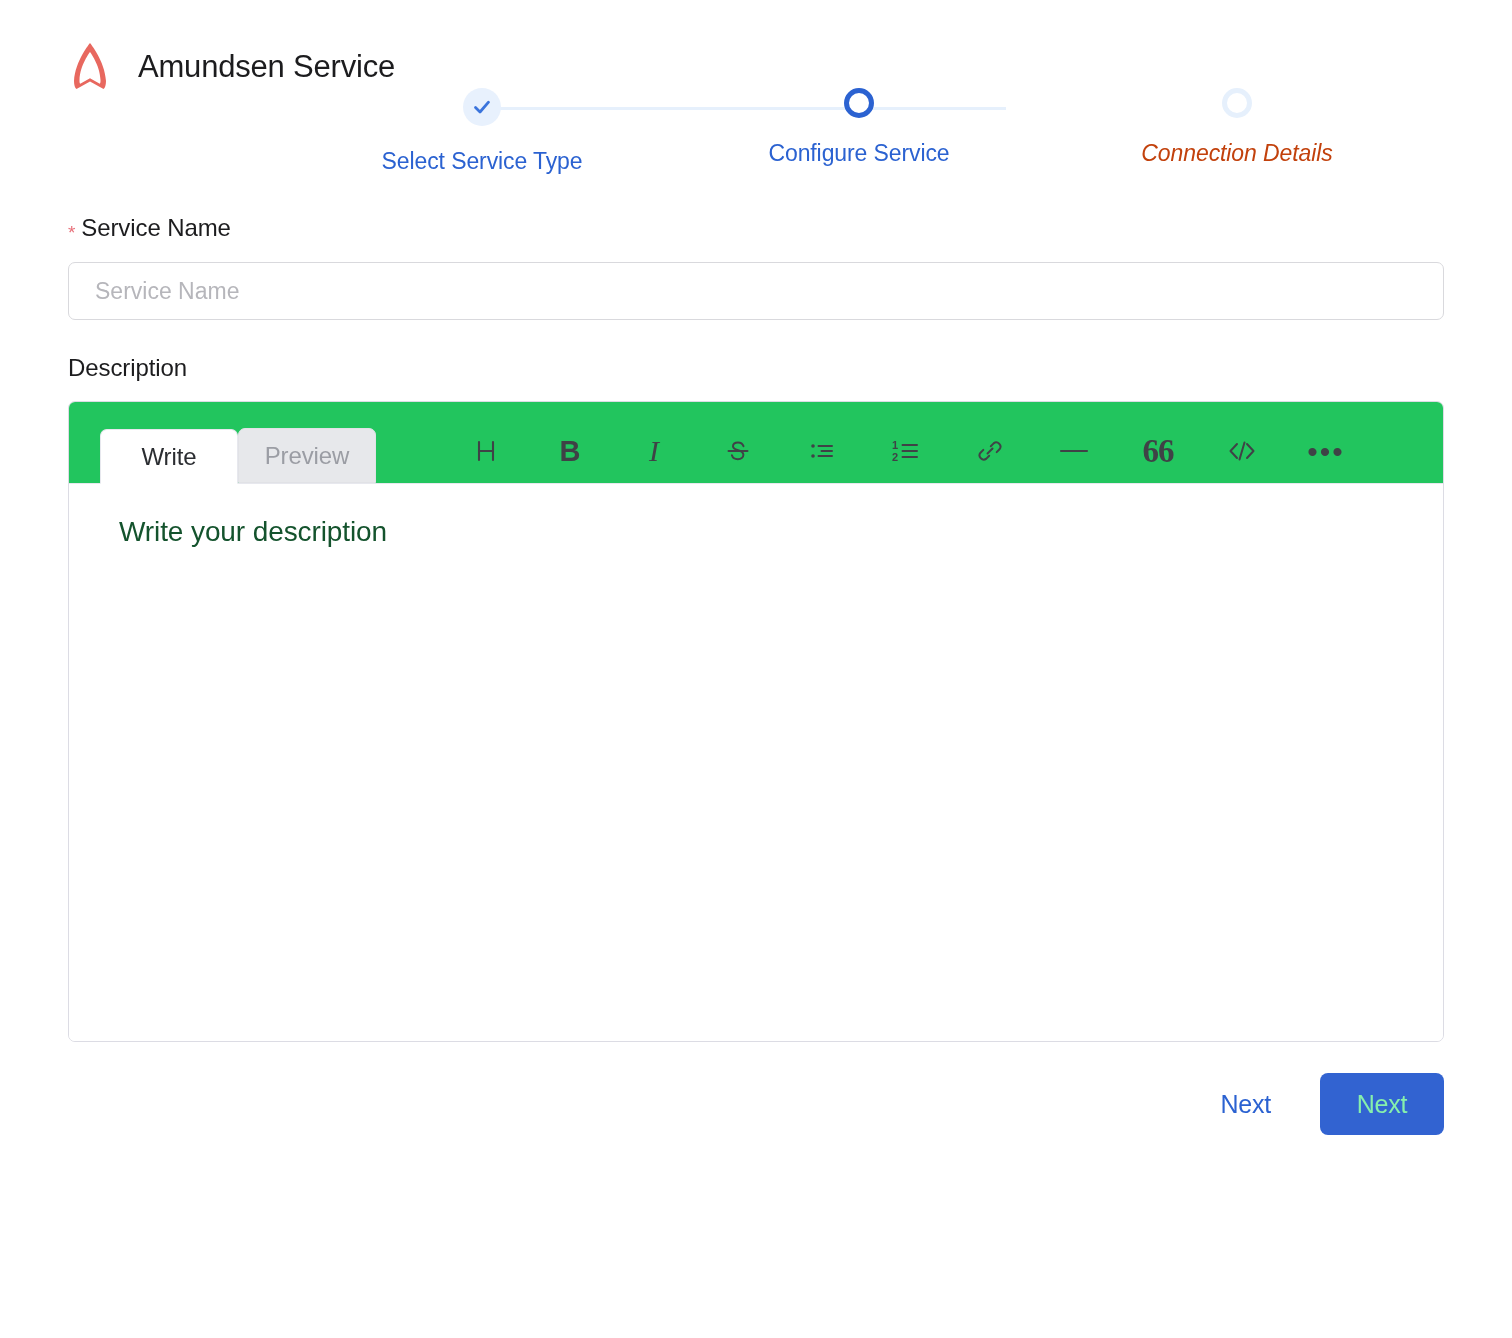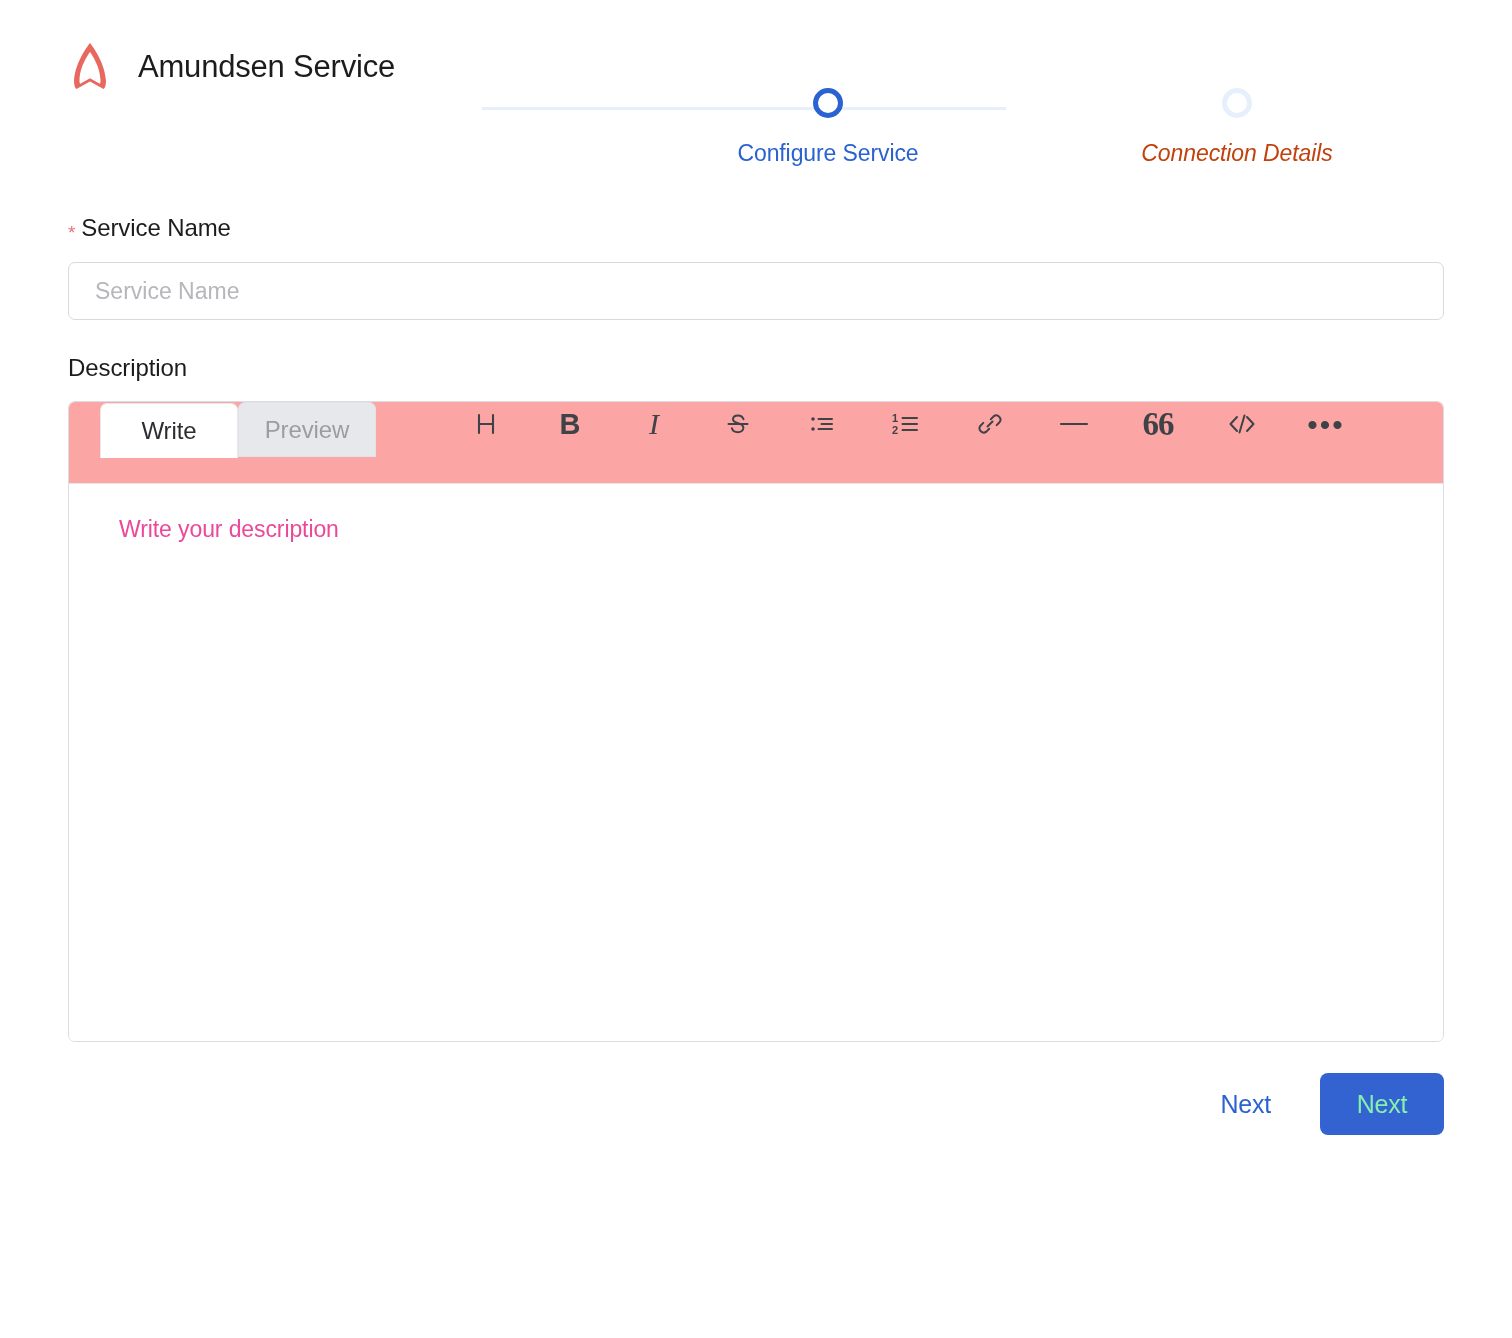--- a/index.html
+++ b/index.html
@@ -74,21 +74,21 @@
   .step {
     position: absolute;
     top: 0;
     width: 200px;
     margin-left: -100px;
     display: flex;
     flex-direction: column;
     align-items: center;
   }
   .step-1 { left: 306px; }
-  .step-2 { left: 652px; }
+  .step-2 { left: 683px; }
   .step-3 { left: 1061px; }
 
   .step-marker {
     position: relative;
     z-index: 2;
     display: flex;
     align-items: center;
     justify-content: center;
   }
   .marker-done {
@@ -170,24 +170,24 @@
     height: 641px;
     border: 1px solid #dcdce4;
     border-radius: 7px;
     background: #ffffff;
     overflow: hidden;
     display: flex;
     flex-direction: column;
   }
   .editor-toolbar {
     height: 82px;
-    background: #fca5a5;
+    background: #22c55e;
     border-bottom: 1px solid #e7e8ee;
     display: flex;
-    align-items: flex-start;
+    align-items: flex-end;
     padding: 0 0 0 31px;
   }
   .tabs {
     display: flex;
     align-items: flex-end;
     gap: 0;
   }
   .tab {
     height: 55px;
     min-width: 138px;
@@ -265,22 +265,22 @@
     letter-spacing: 2px;
     font-family: "Liberation Sans", sans-serif;
   }
 
   .editor-body {
     flex: 1;
     padding: 34px 50px;
     background: #ffffff;
   }
   .editor-placeholder {
-    font-size: 23px;
-    color: #ec4899;
+    font-size: 28px;
+    color: #14532d;
     letter-spacing: -0.1px;
     line-height: 1;
   }
 
   
   .footer {
     margin-top: 31px;
     display: flex;
     align-items: center;
     justify-content: flex-end;
@@ -322,20 +322,30 @@
                  M20 11 C20 11 30 24 30.5 39 C30.6 41 30.3 42.3 29.8 42.8 L20 37.2 L10.2 42.8 C9.7 42.3 9.4 41 9.5 39 C10 24 20 11 20 11 Z" fill="#e8685f"></path>
       </svg>
     </span>
     <div class="header-title">Amundsen Service</div>
   </div>
 
   <div class="stepper">
     <div class="stepper-track">
       <div class="stepper-line"></div>
 
+      <div class="step step-1">
+        <div class="step-marker">
+          <span class="marker-done">
+            <svg width="22" height="22" viewBox="0 0 22 22" aria-hidden="true">
+              <path d="M4.5 11.5 L9 16 L17.5 6.2" fill="none" stroke="#3b74dc" stroke-width="2.8" stroke-linecap="round" stroke-linejoin="round"></path>
+            </svg>
+          </span>
+        </div>
+        <div class="step-label label-link">Select Service Type</div>
+      </div>
 
       <div class="step step-2">
         <div class="step-marker">
           <span class="marker-active"></span>
         </div>
         <div class="step-label label-link">Configure Service</div>
       </div>
 
       <div class="step step-3">
         <div class="step-marker">

